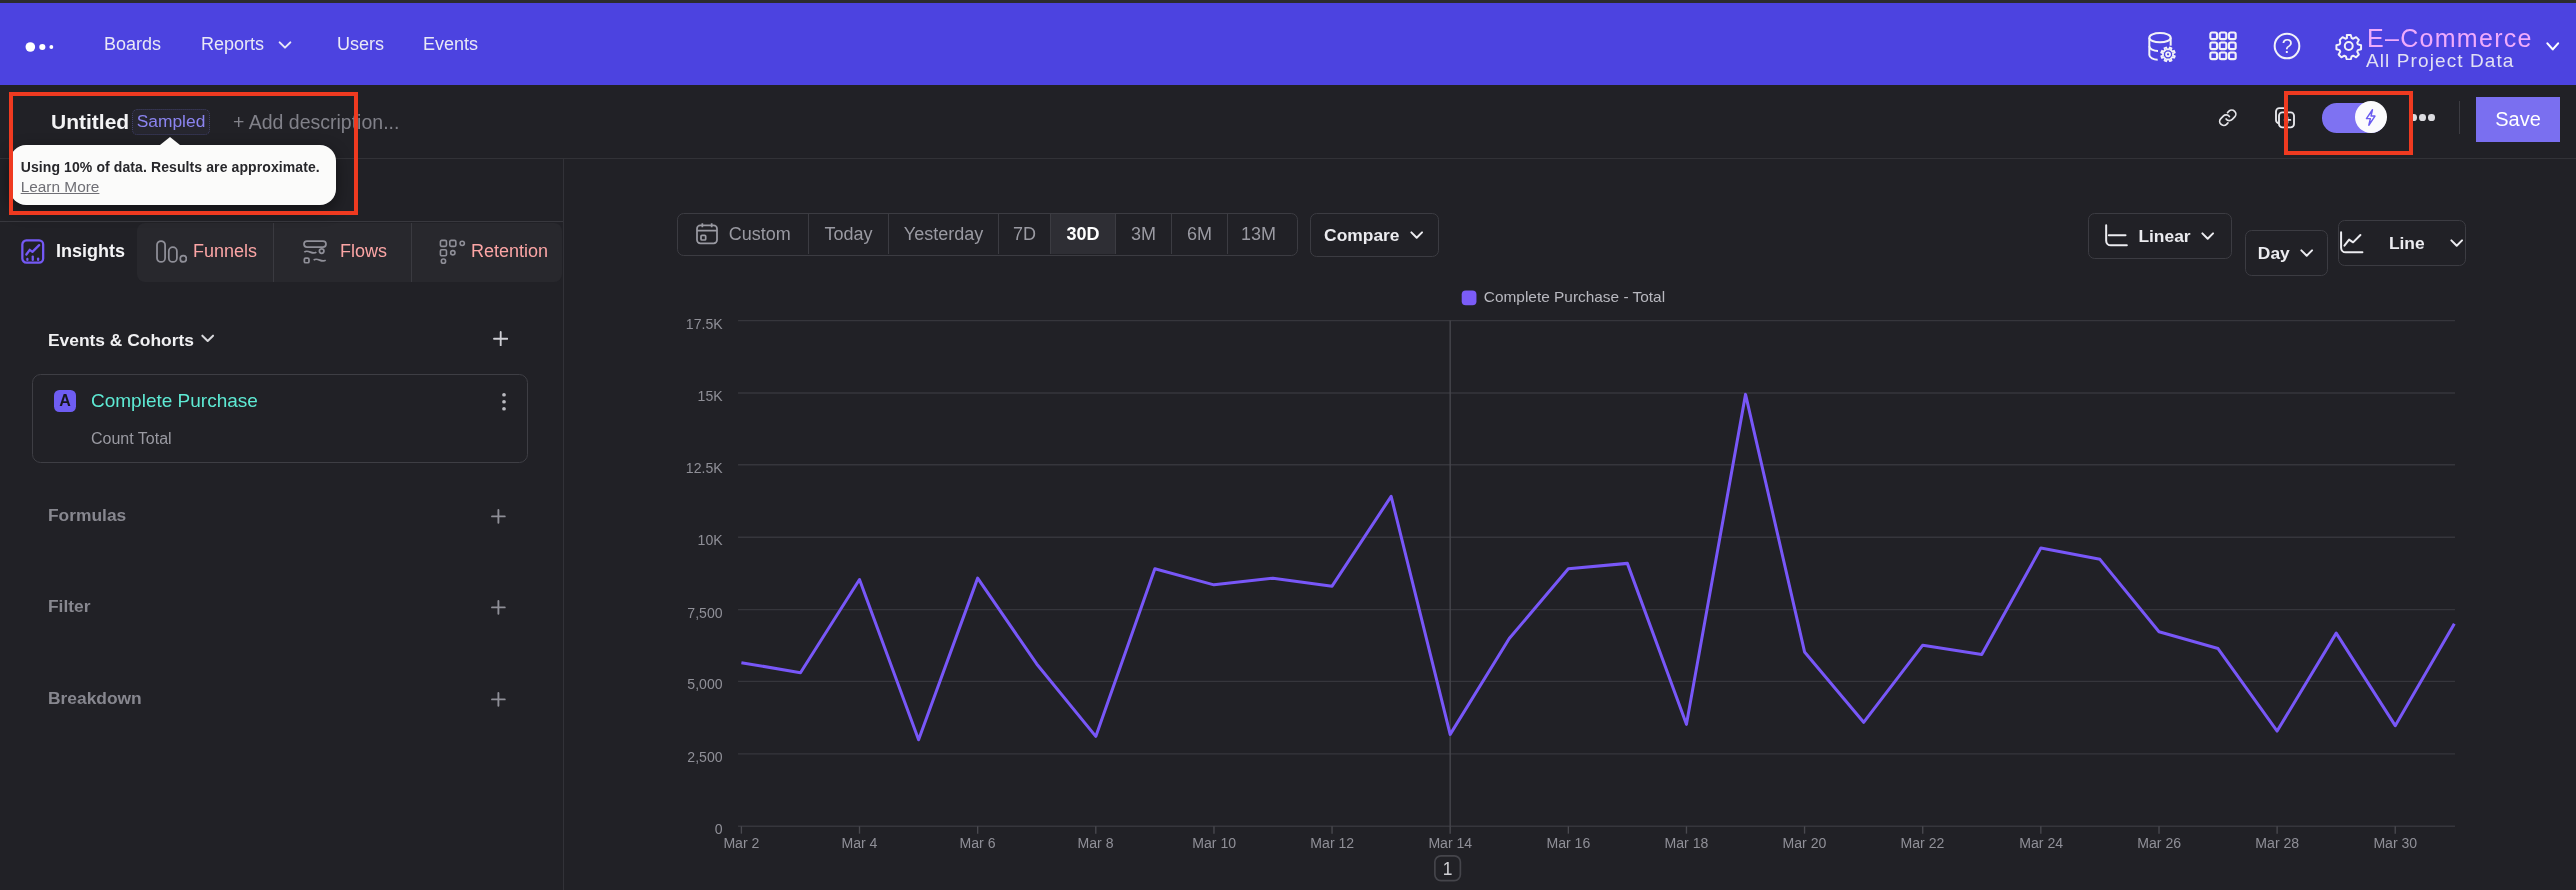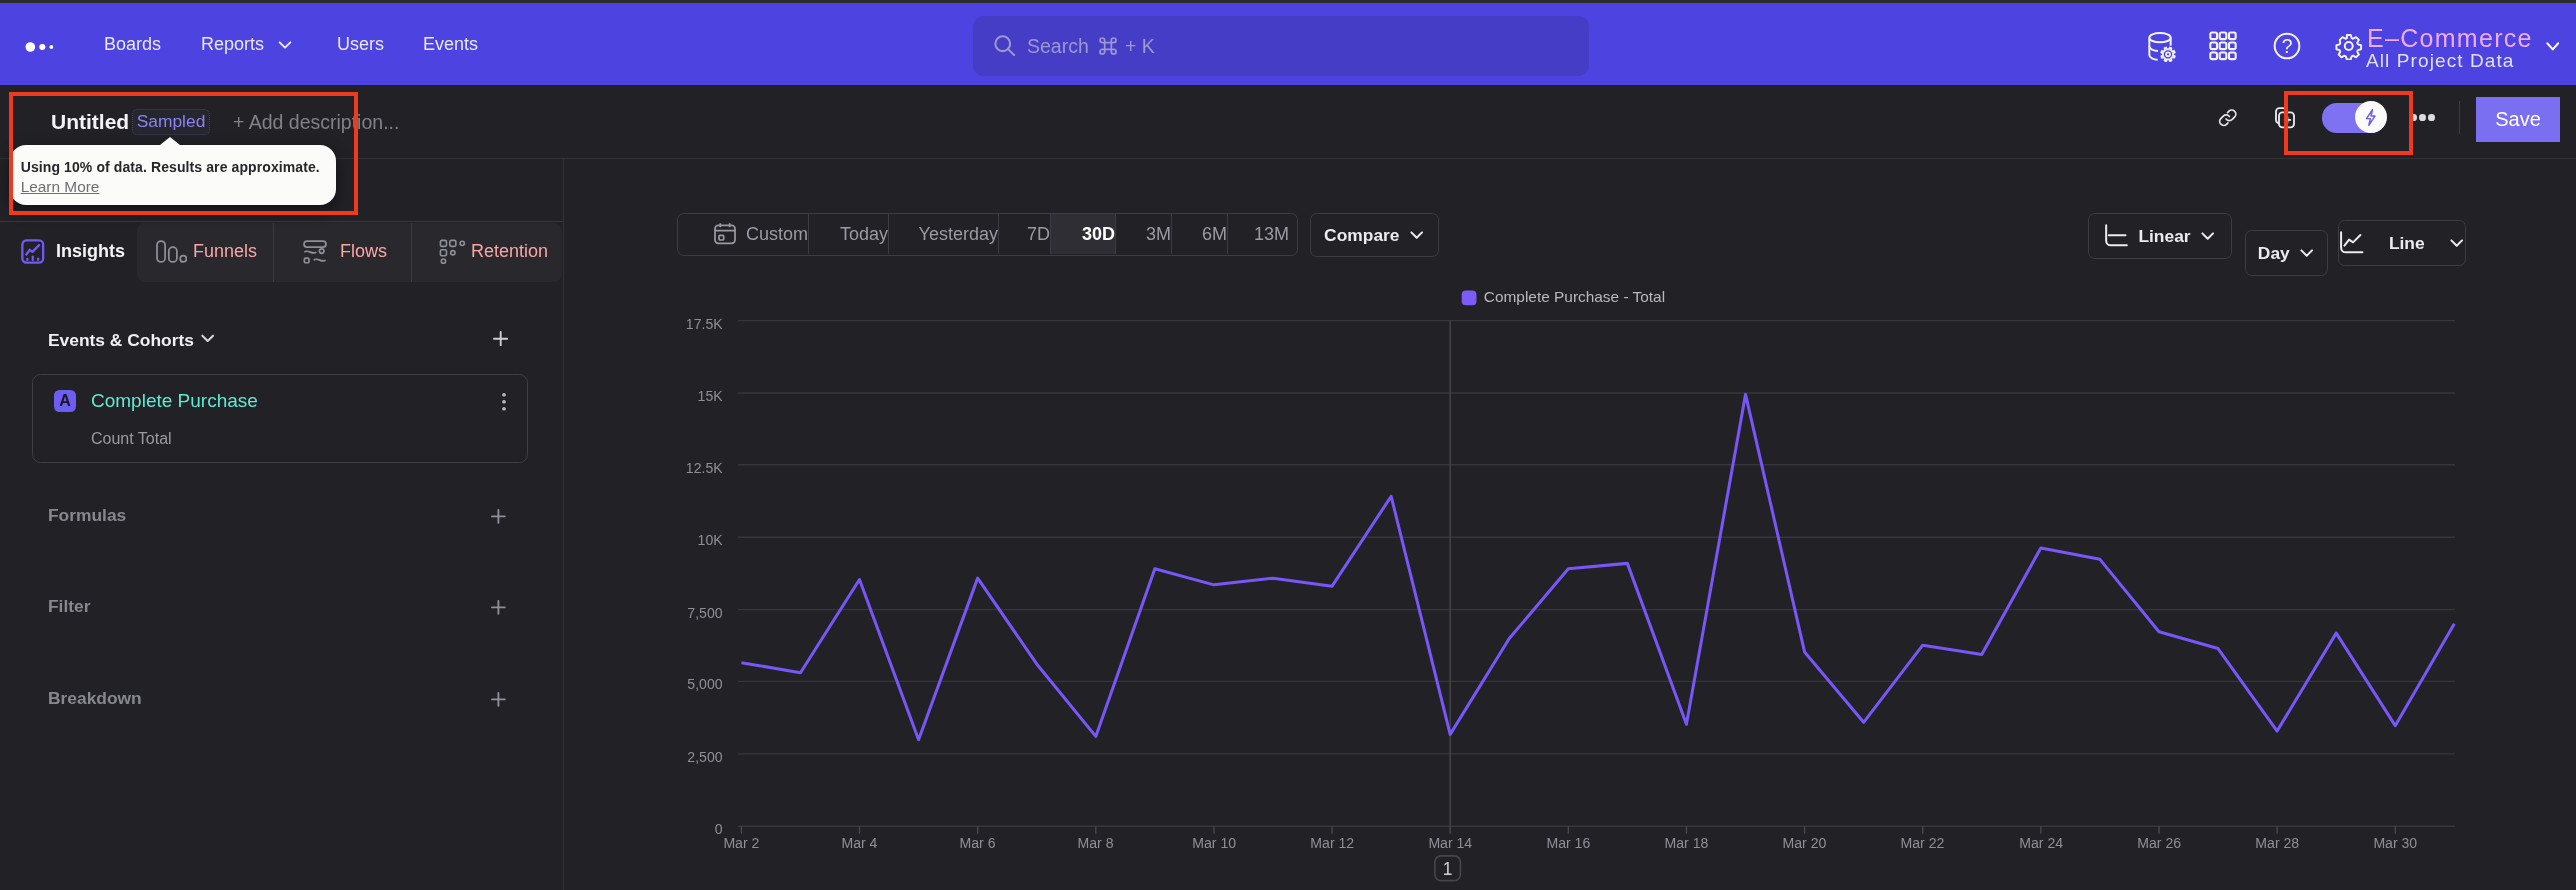--- a/index.html
+++ b/index.html
@@ -37,21 +37,21 @@
 .tabsep{position:absolute;top:0;width:1.3px;height:59px;background:#3a3a40}
 .tabtxt{font-size:18px;font-weight:400;color:#fca5a5;line-height:59px;position:absolute;top:0}
 
 .sechdr{font-size:17.4px;font-weight:700;color:#87878f}
 
 #card{left:32px;top:374px;width:496px;height:89px;border:1.3px solid #3e3e44;border-radius:8.7px}
 #abadge{left:21px;top:15.4px;width:22px;height:22px;background:#6e5df2;border-radius:5.4px;color:#17171c;font-size:16px;font-weight:700;text-align:center;line-height:22px;position:absolute}
 
 .btn{border:1.3px solid #3c3c42;border-radius:6.7px;color:#ececf0;font-size:17.4px;font-weight:600}
 #seg{left:677px;top:213px;width:621px;height:43px;border:1.3px solid #3c3c42;border-radius:6.7px;display:flex}
-.seg{flex:none;display:flex;align-items:center;justify-content:flex-end;font-size:18px;color:#9a9aa2;border-right:1.3px solid #3c3c42;height:40px}
+.seg{flex:none;display:flex;align-items:center;justify-content:center;font-size:18px;color:#9a9aa2;border-right:1.3px solid #3c3c42;height:40px}
 .seg:last-child{border-right:none}
 .seg.active{background:#2e2e34;color:#fff;font-weight:700}
 text{font-family:"Liberation Sans",sans-serif}
 </style>
 </head>
 <body>
 <div id="root">
 <div id="topstrip" class="ab"></div>
 <div id="nav" class="ab">
   <svg class="ab" style="left:24px;top:34px" width="34" height="20" viewBox="0 0 50 30">
@@ -59,33 +59,20 @@
         <circle cx="27" cy="15" r="4.6" fill="#fff"></circle>
         <circle cx="40.5" cy="15" r="2.9" fill="#fff"></circle>
   </svg>
   <div class="ab navlink" style="left:104px">Boards</div>
   <div class="ab navlink" style="left:201px">Reports</div>
   <svg class="ab" style="left:275px;top:36px" width="20" height="12" viewBox="0 0 30 18">
         <path d="M7 5 L15 13 L23 5" stroke="#e9e8f6" stroke-width="3" fill="none" stroke-linecap="round" stroke-linejoin="round"></path>
       </svg>
   <div class="ab navlink" style="left:337px">Users</div>
   <div class="ab navlink" style="left:423px">Events</div>
-  <div id="search" class="ab">
-    <svg class="ab" style="left:19px;top:17.4px" width="25.5" height="25.5" viewBox="0 0 38 38">
-          <circle cx="16" cy="16" r="11" stroke="#9d97d2" stroke-width="3" fill="none"></circle>
-          <path d="M24 24 L33 33" stroke="#9d97d2" stroke-width="3" stroke-linecap="round"></path>
-        </svg>
-    <div class="ab" style="left:54px">Search</div>
-    <svg class="ab" style="left:125px;top:20px" width="20" height="20" viewBox="0 0 30 30">
-          <g fill="none" stroke="#9d97d2" stroke-width="2.6">
-            <path d="M10 10 h10 v10 h-10 z M10 10 H6.5 a3.5 3.5 0 1 1 3.5 -3.5 z M20 10 h3.5 a3.5 3.5 0 1 0 -3.5 -3.5 z M10 20 H6.5 a3.5 3.5 0 1 0 3.5 3.5 z M20 20 h3.5 a3.5 3.5 0 1 1 -3.5 3.5 z"></path>
-          </g>
-        </svg>
-    <div class="ab" style="left:152px">+ K</div>
-  </div>
 
   <svg class="ab" style="left:2146px;top:27px" width="32" height="34" viewBox="0 0 48 50">
     <g stroke="#f2f2f8" stroke-width="3" fill="none">
     <ellipse cx="21" cy="11" rx="16" ry="7"></ellipse>
     <path d="M5 11 V37 c0 4 6.5 7 12.5 7"></path>
     <path d="M37 11 V23"></path>
     <path d="M5 24 c0 4 6.5 7 13 7"></path>
     <path d="M40.4 34.5 A7.5 7.5 0 0 1 40.4 37.4 L43.2 38.7 A10.5 10.5 0 0 1 42.1 41.2 L39.3 40.1 A7.5 7.5 0 0 1 37.2 42.2 L38.3 45.1 A10.5 10.5 0 0 1 35.7 46.1 L34.5 43.4 A7.5 7.5 0 0 1 31.6 43.4 L30.3 46.2 A10.5 10.5 0 0 1 27.8 45.1 L28.9 42.3 A7.5 7.5 0 0 1 26.8 40.2 L23.9 41.3 A10.5 10.5 0 0 1 22.9 38.7 L25.6 37.5 A7.5 7.5 0 0 1 25.6 34.6 L22.8 33.3 A10.5 10.5 0 0 1 23.9 30.8 L26.7 31.9 A7.5 7.5 0 0 1 28.8 29.8 L27.7 26.9 A10.5 10.5 0 0 1 30.3 25.9 L31.5 28.6 A7.5 7.5 0 0 1 34.4 28.6 L35.7 25.8 A10.5 10.5 0 0 1 38.2 26.9 L37.1 29.7 A7.5 7.5 0 0 1 39.2 31.8 L42.1 30.7 A10.5 10.5 0 0 1 43.1 33.3 L40.4 34.5 Z" stroke-width="2.6"></path>
     <circle cx="33.1" cy="36" r="3" stroke-width="2.6"></circle>
     </g>

